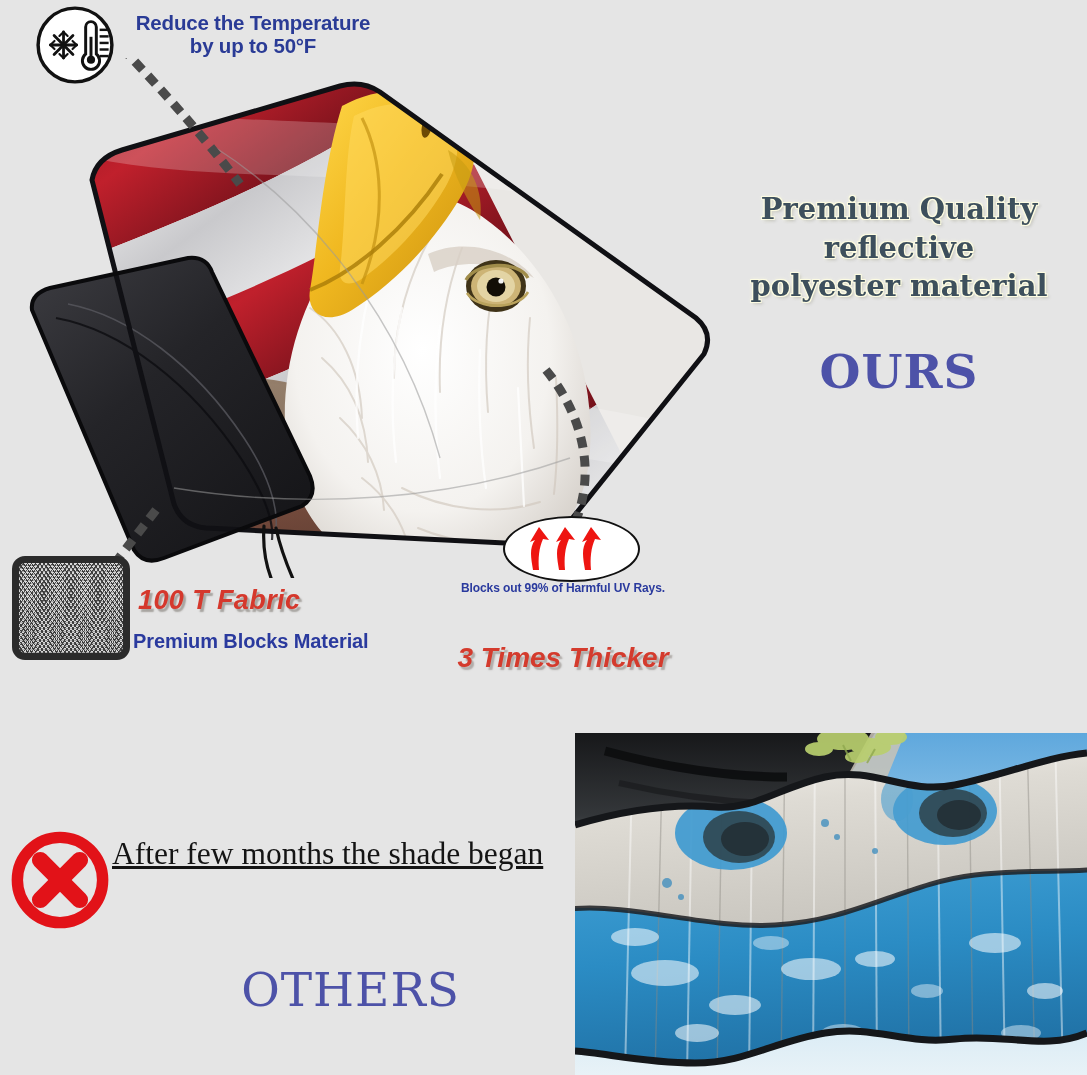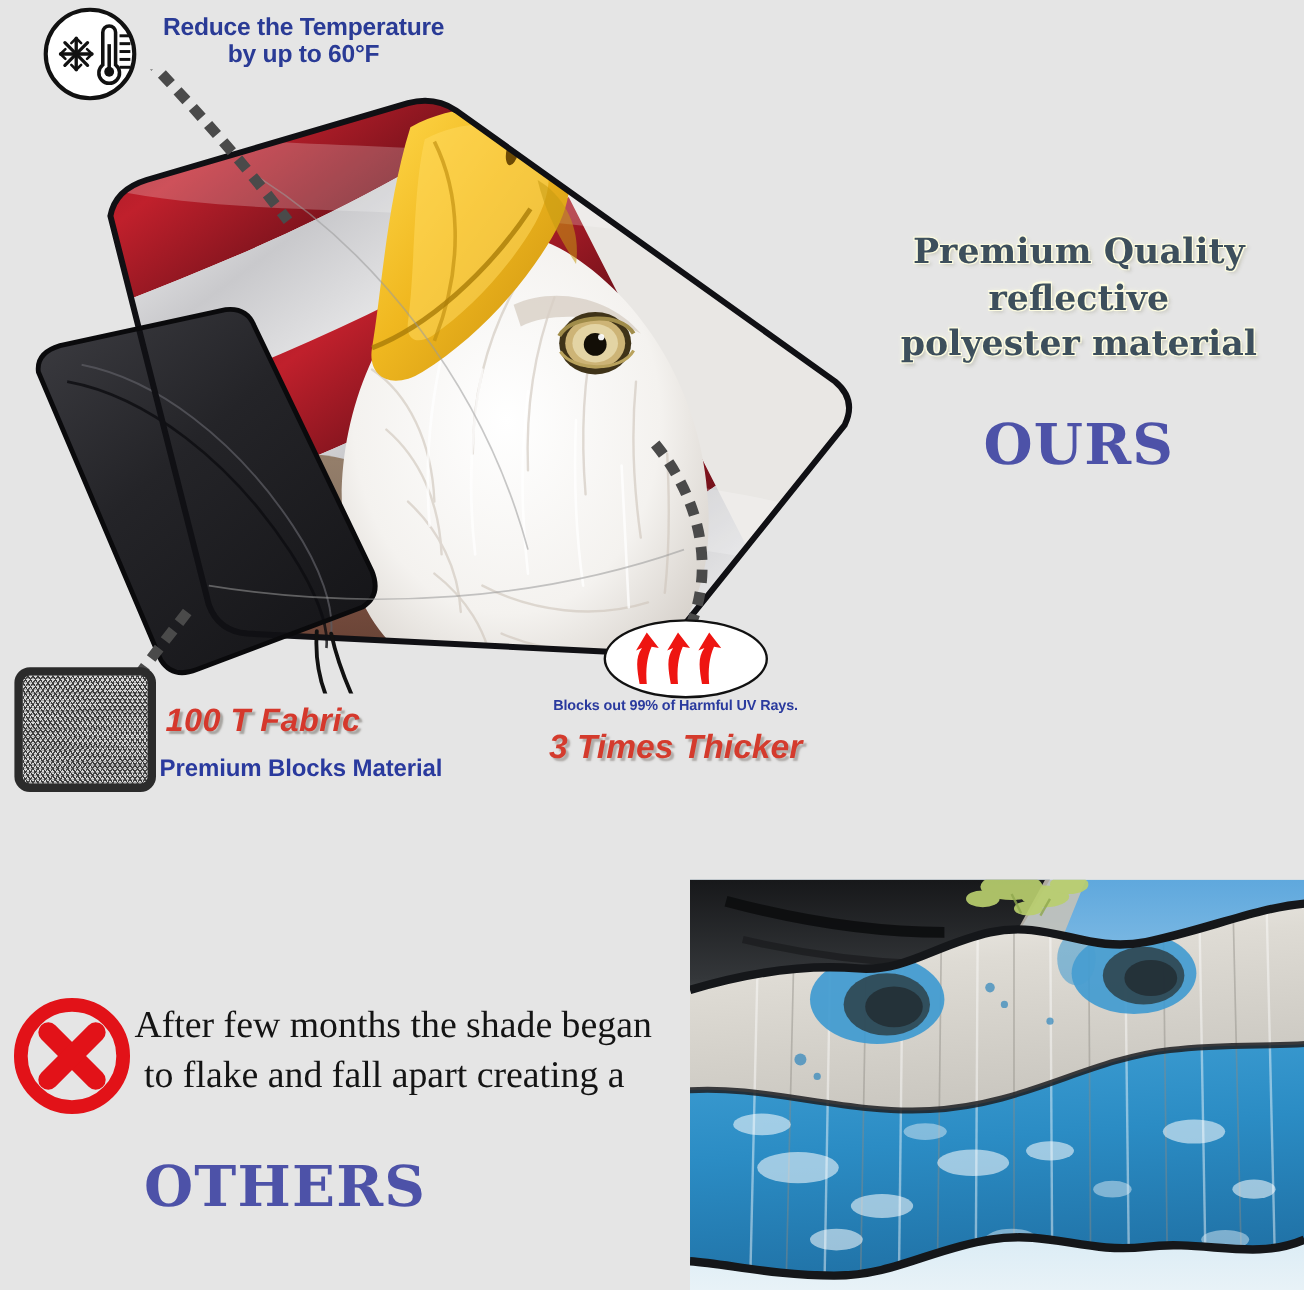--- a/index.html
+++ b/index.html
@@ -114,21 +114,21 @@
   #uv-text {
     left: 398px; top: 581px;
     width: 330px;
     text-align: center;
     color: #2a3a9e;
     font-weight: bold;
     font-size: 12px;
     letter-spacing: -0.1px;
   }
   #thicker-text {
-    left: 398px; top: 607px;
+    left: 398px; top: 642px;
     width: 330px;
     text-align: center;
     color: #d43b2d;
     font-weight: bold;
     font-style: italic;
     font-size: 28px;
     text-shadow: 2.5px 2.5px 1.5px rgba(150,145,140,.68);
   }
 
   
@@ -136,31 +136,32 @@
     left: 8px; top: 828px;
     width: 104px; height: 104px;
   }
   #others-body {
     left: 108px; top: 833px;
     width: 482px;
     color: #141414;
     font-family: "Liberation Serif", serif;
     font-size: 31.5px;
     line-height: 1.33;
+    text-decoration: underline;
   }
   #others-body .l1 { display:block; text-align: left;   padding-left: 4px;  }
   #others-body .l2 { display:block; text-align: left;   padding-left: 12px; }
   #others-body .l3 { display:block; text-align: left;   padding-left: 18px; }
   #others-label {
     left: 120px; top: 962px;
     width: 340px;
-    text-align: left;
+    text-align: right;
     color: #4d52a8;
     font-family: "DejaVu Serif", serif;
-    font-weight: bold;
+    font-weight: normal;
     font-size: 47px;
     letter-spacing: 1px;
   }
 
   
   #bad-photo {
     left: 575px; top: 733px;
     width: 512px; height: 342px;
     overflow: hidden;
   }
@@ -201,21 +202,21 @@
         <rect x="80" y="38" width="11" height="3"></rect>
         <rect x="80" y="46" width="11" height="3"></rect>
         <rect x="80" y="54" width="11" height="3"></rect>
         <rect x="80" y="62" width="11" height="3"></rect>
       </g>
     </svg>
   </div>
 
   <div class="abs nosel" id="temp-text">
     <span>Reduce the Temperature</span><br>
-    <span>by up to 60°F</span>
+    <span>by up to 50°F</span>
   </div>
 
   <div class="abs nosel" id="product">
     <svg viewBox="0 0 712 520" width="712" height="520">
       <defs>
 
         <linearGradient id="stripeRed" x1="0" y1="0" x2="1" y2="1">
           <stop offset="0%" stop-color="#8d1722"></stop>
           <stop offset="45%" stop-color="#c0202c"></stop>
           <stop offset="100%" stop-color="#6d1019"></stop>
@@ -392,21 +393,20 @@
       <circle cx="50" cy="50" r="41" fill="none" stroke="#e21218" stroke-width="11"></circle>
       <g stroke="#e21218" stroke-width="16" stroke-linecap="round">
         <line x1="31" y1="31" x2="69" y2="69"></line>
         <line x1="69" y1="31" x2="31" y2="69"></line>
       </g>
     </svg>
   </div>
 
   <div class="abs nosel" id="others-body">
     <span class="l1">After few months the shade began</span>
-    <span class="l2">to flake and fall apart creating a</span>
   </div>
   <div class="abs nosel" id="others-label">OTHERS</div>
 
   <div class="abs nosel" id="bad-photo">
     <svg viewBox="0 0 512 342" width="512" height="342" preserveAspectRatio="none">
       <defs>
         <linearGradient id="skyG" x1="0" y1="0" x2="0" y2="1">
           <stop offset="0%" stop-color="#5fa8dd"></stop>
           <stop offset="60%" stop-color="#bfe0f2"></stop>
           <stop offset="100%" stop-color="#e8f2f7"></stop>

